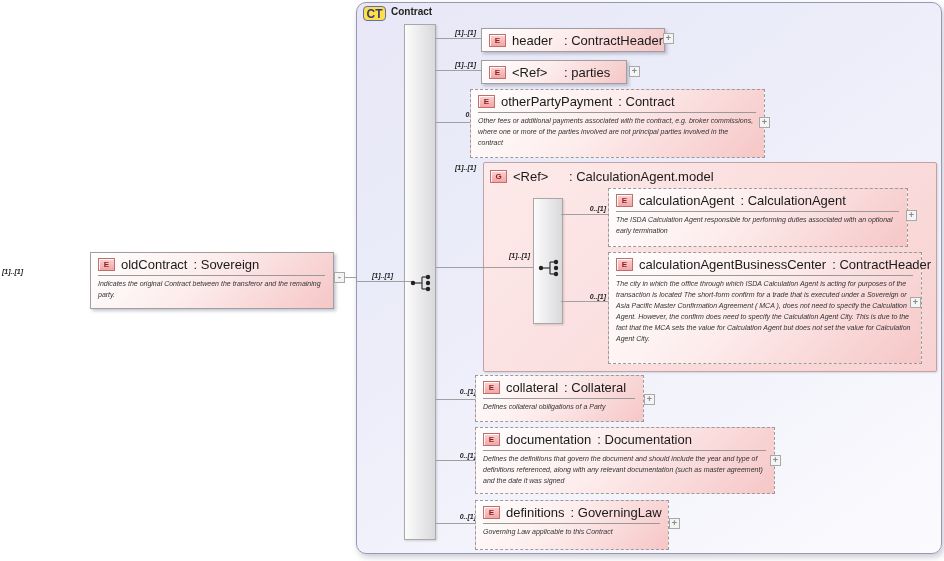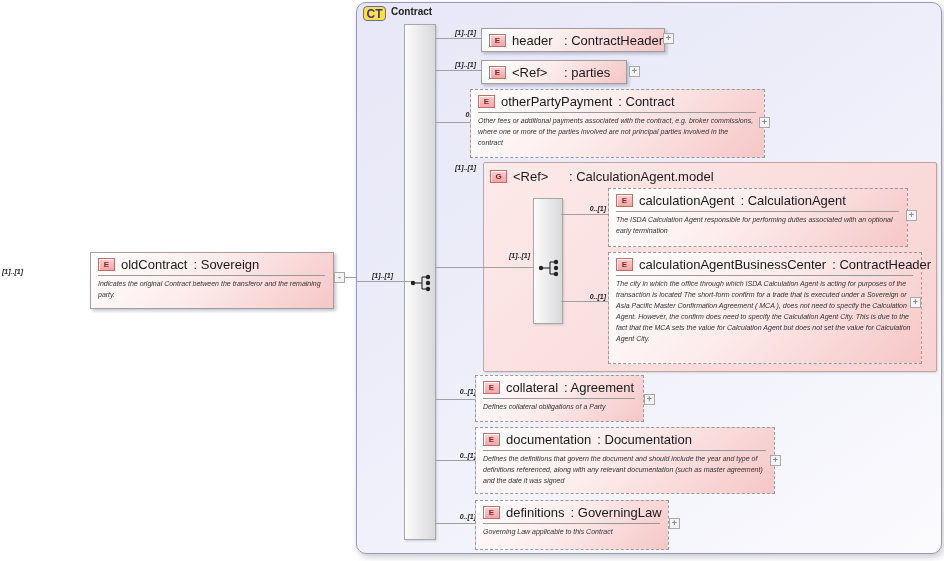--- a/index.html
+++ b/index.html
@@ -165,21 +165,21 @@
     <div class="sep"></div>
     <div class="desc">The city in which the office through which ISDA Calculation Agent is acting for purposes of the transaction is located The short-form confirm for a trade that is executed under a Sovereign or Asia Pacific Master Confirmation Agreement ( MCA ), does not need to specify the Calculation Agent. However, the confirm does need to specify the Calculation Agent City. This is due to the fact that the MCA sets the value for Calculation Agent but does not set the value for Calculation Agent City.</div>
   </div>
   <div class="abs pbtn" style="left:910px;top:297px;">+</div>
 
   <div class="abs card tr" style="left:436px;top:388px;width:40px;">0..[1]</div>
   <div class="abs ebox dashed" style="left:475px;top:375px;width:167px;height:45px;">
     <div class="title-row">
       <span class="badge">E</span>
       <span class="ename">collateral</span>
-      <span class="etype">: Agreement</span>
+      <span class="etype">: Collateral</span>
     </div>
     <div class="sep"></div>
     <div class="desc">Defines collateral obiligations of a Party</div>
   </div>
   <div class="abs pbtn" style="left:644px;top:394px;">+</div>
 
   <div class="abs card tr" style="left:436px;top:452px;width:40px;">0..[1]</div>
   <div class="abs ebox dashed" style="left:475px;top:427px;width:298px;height:65px;">
     <div class="title-row">
       <span class="badge">E</span>

